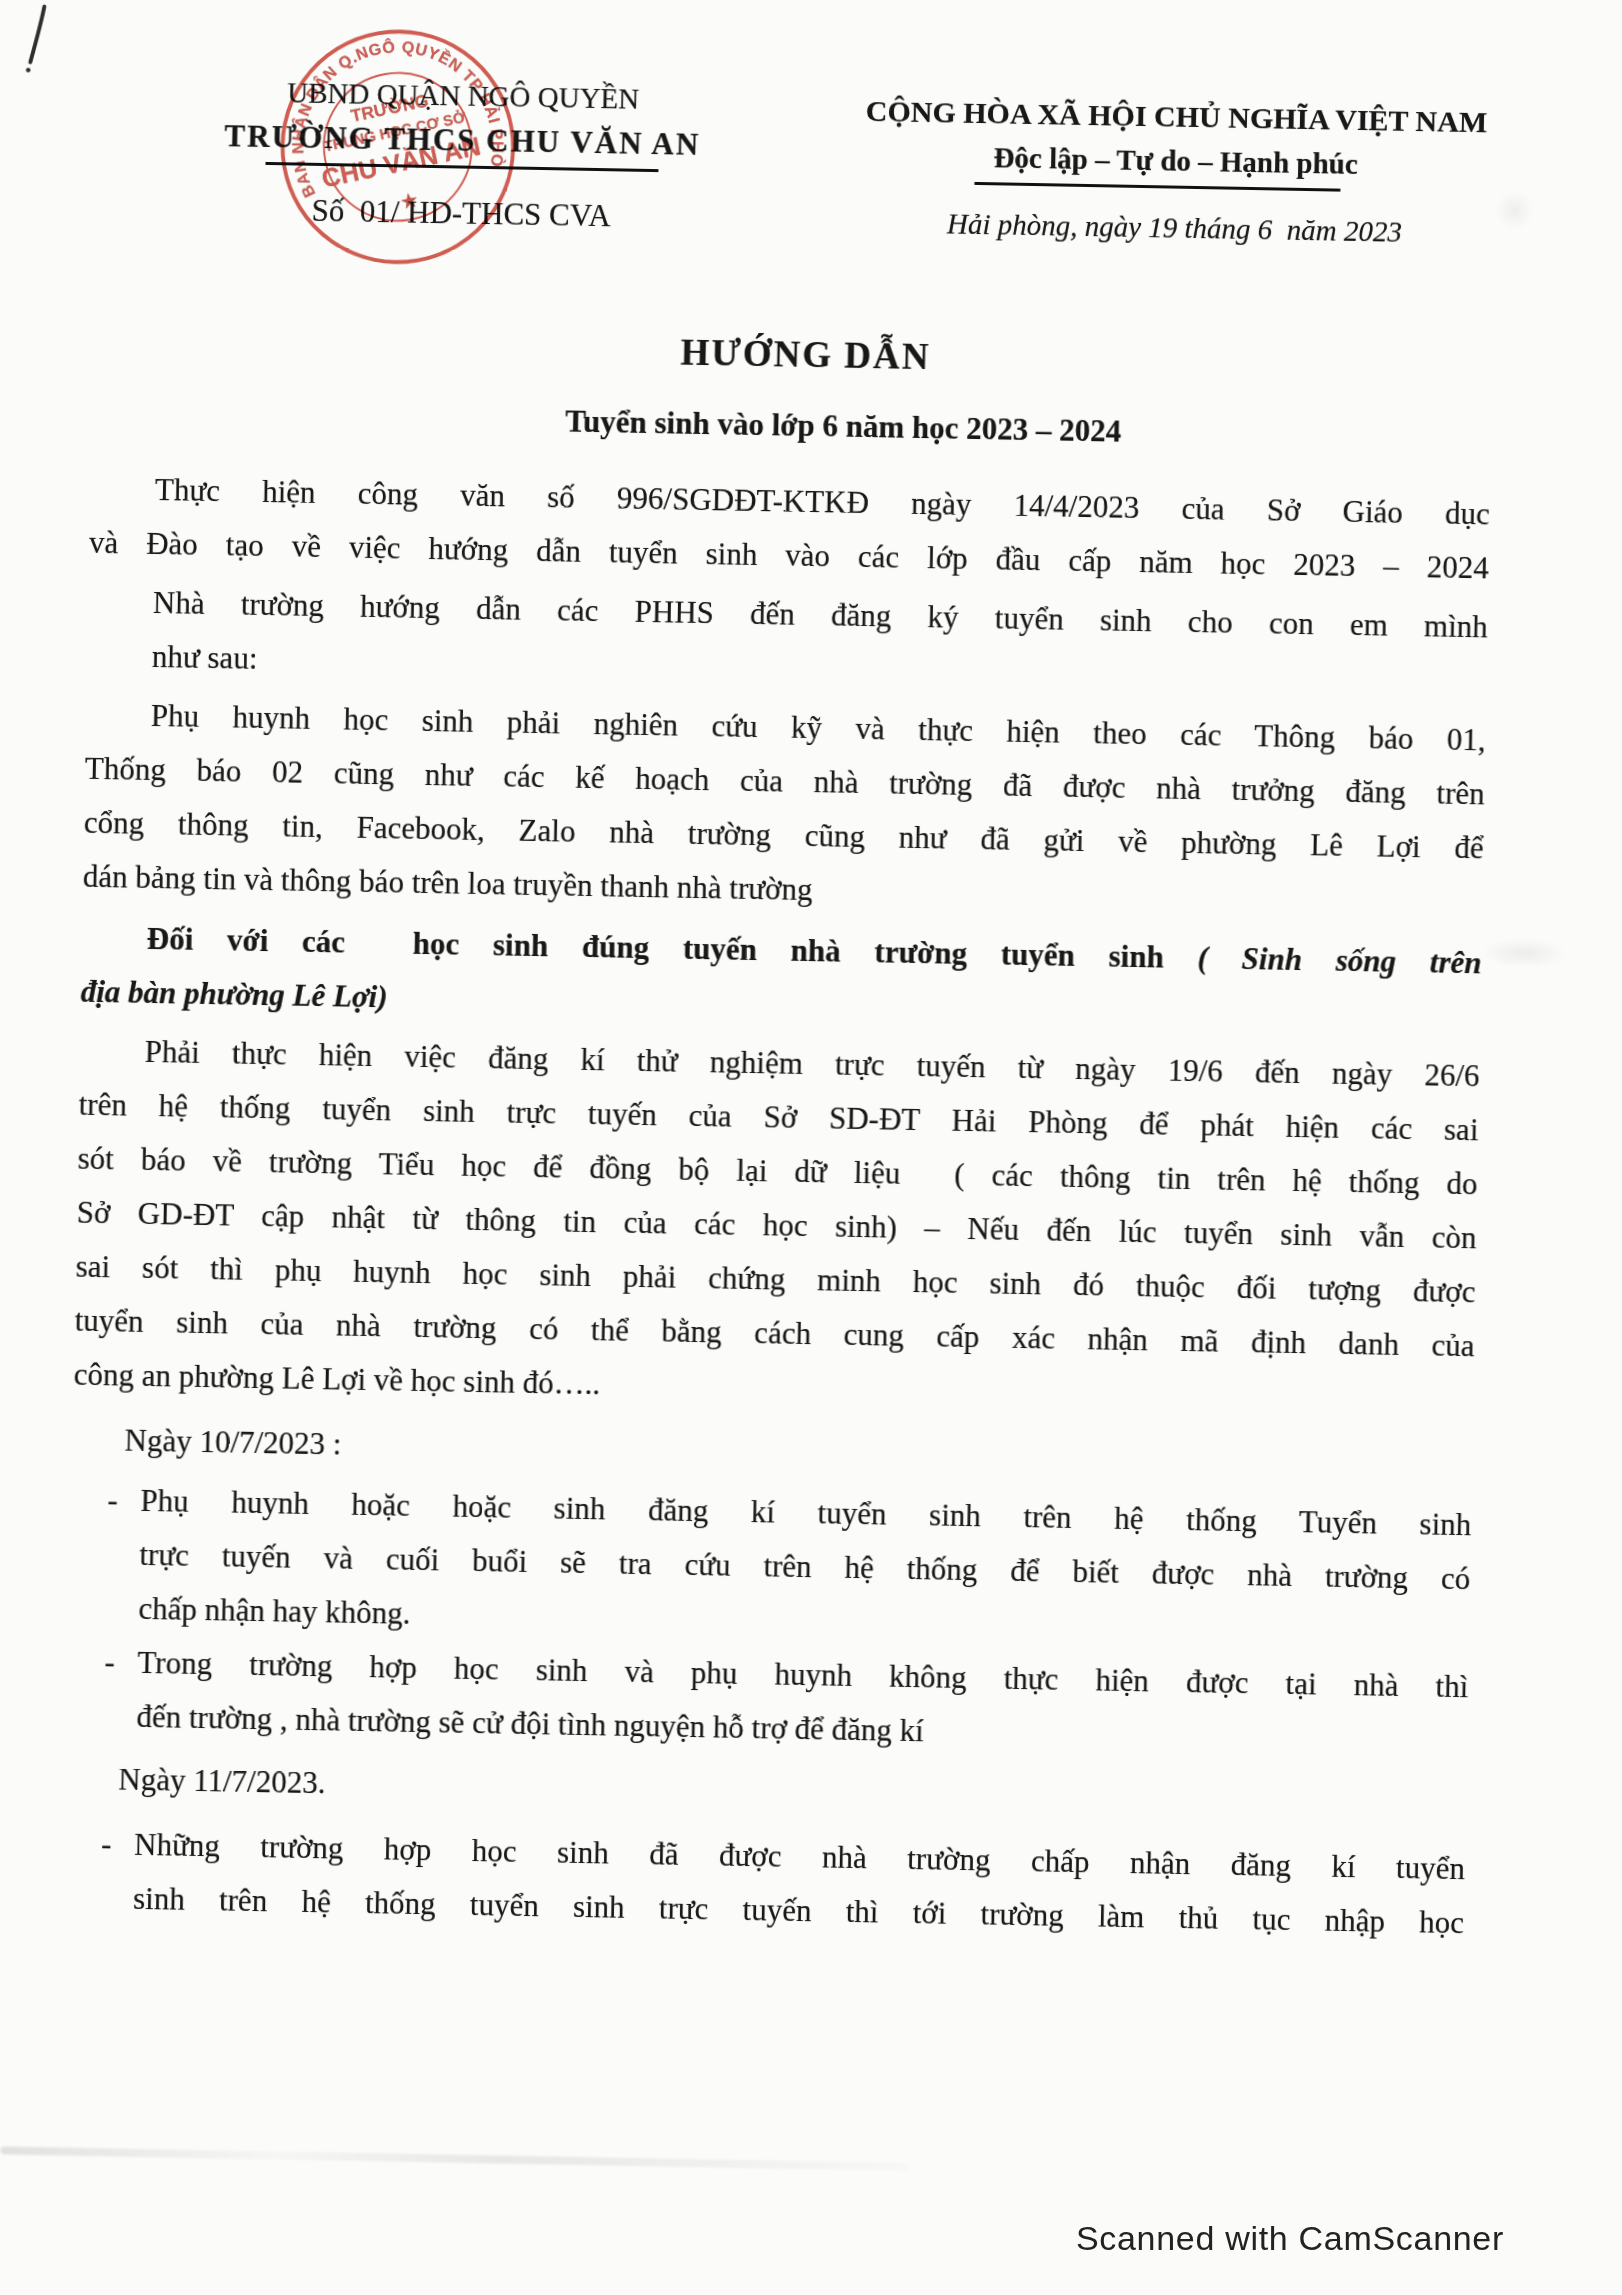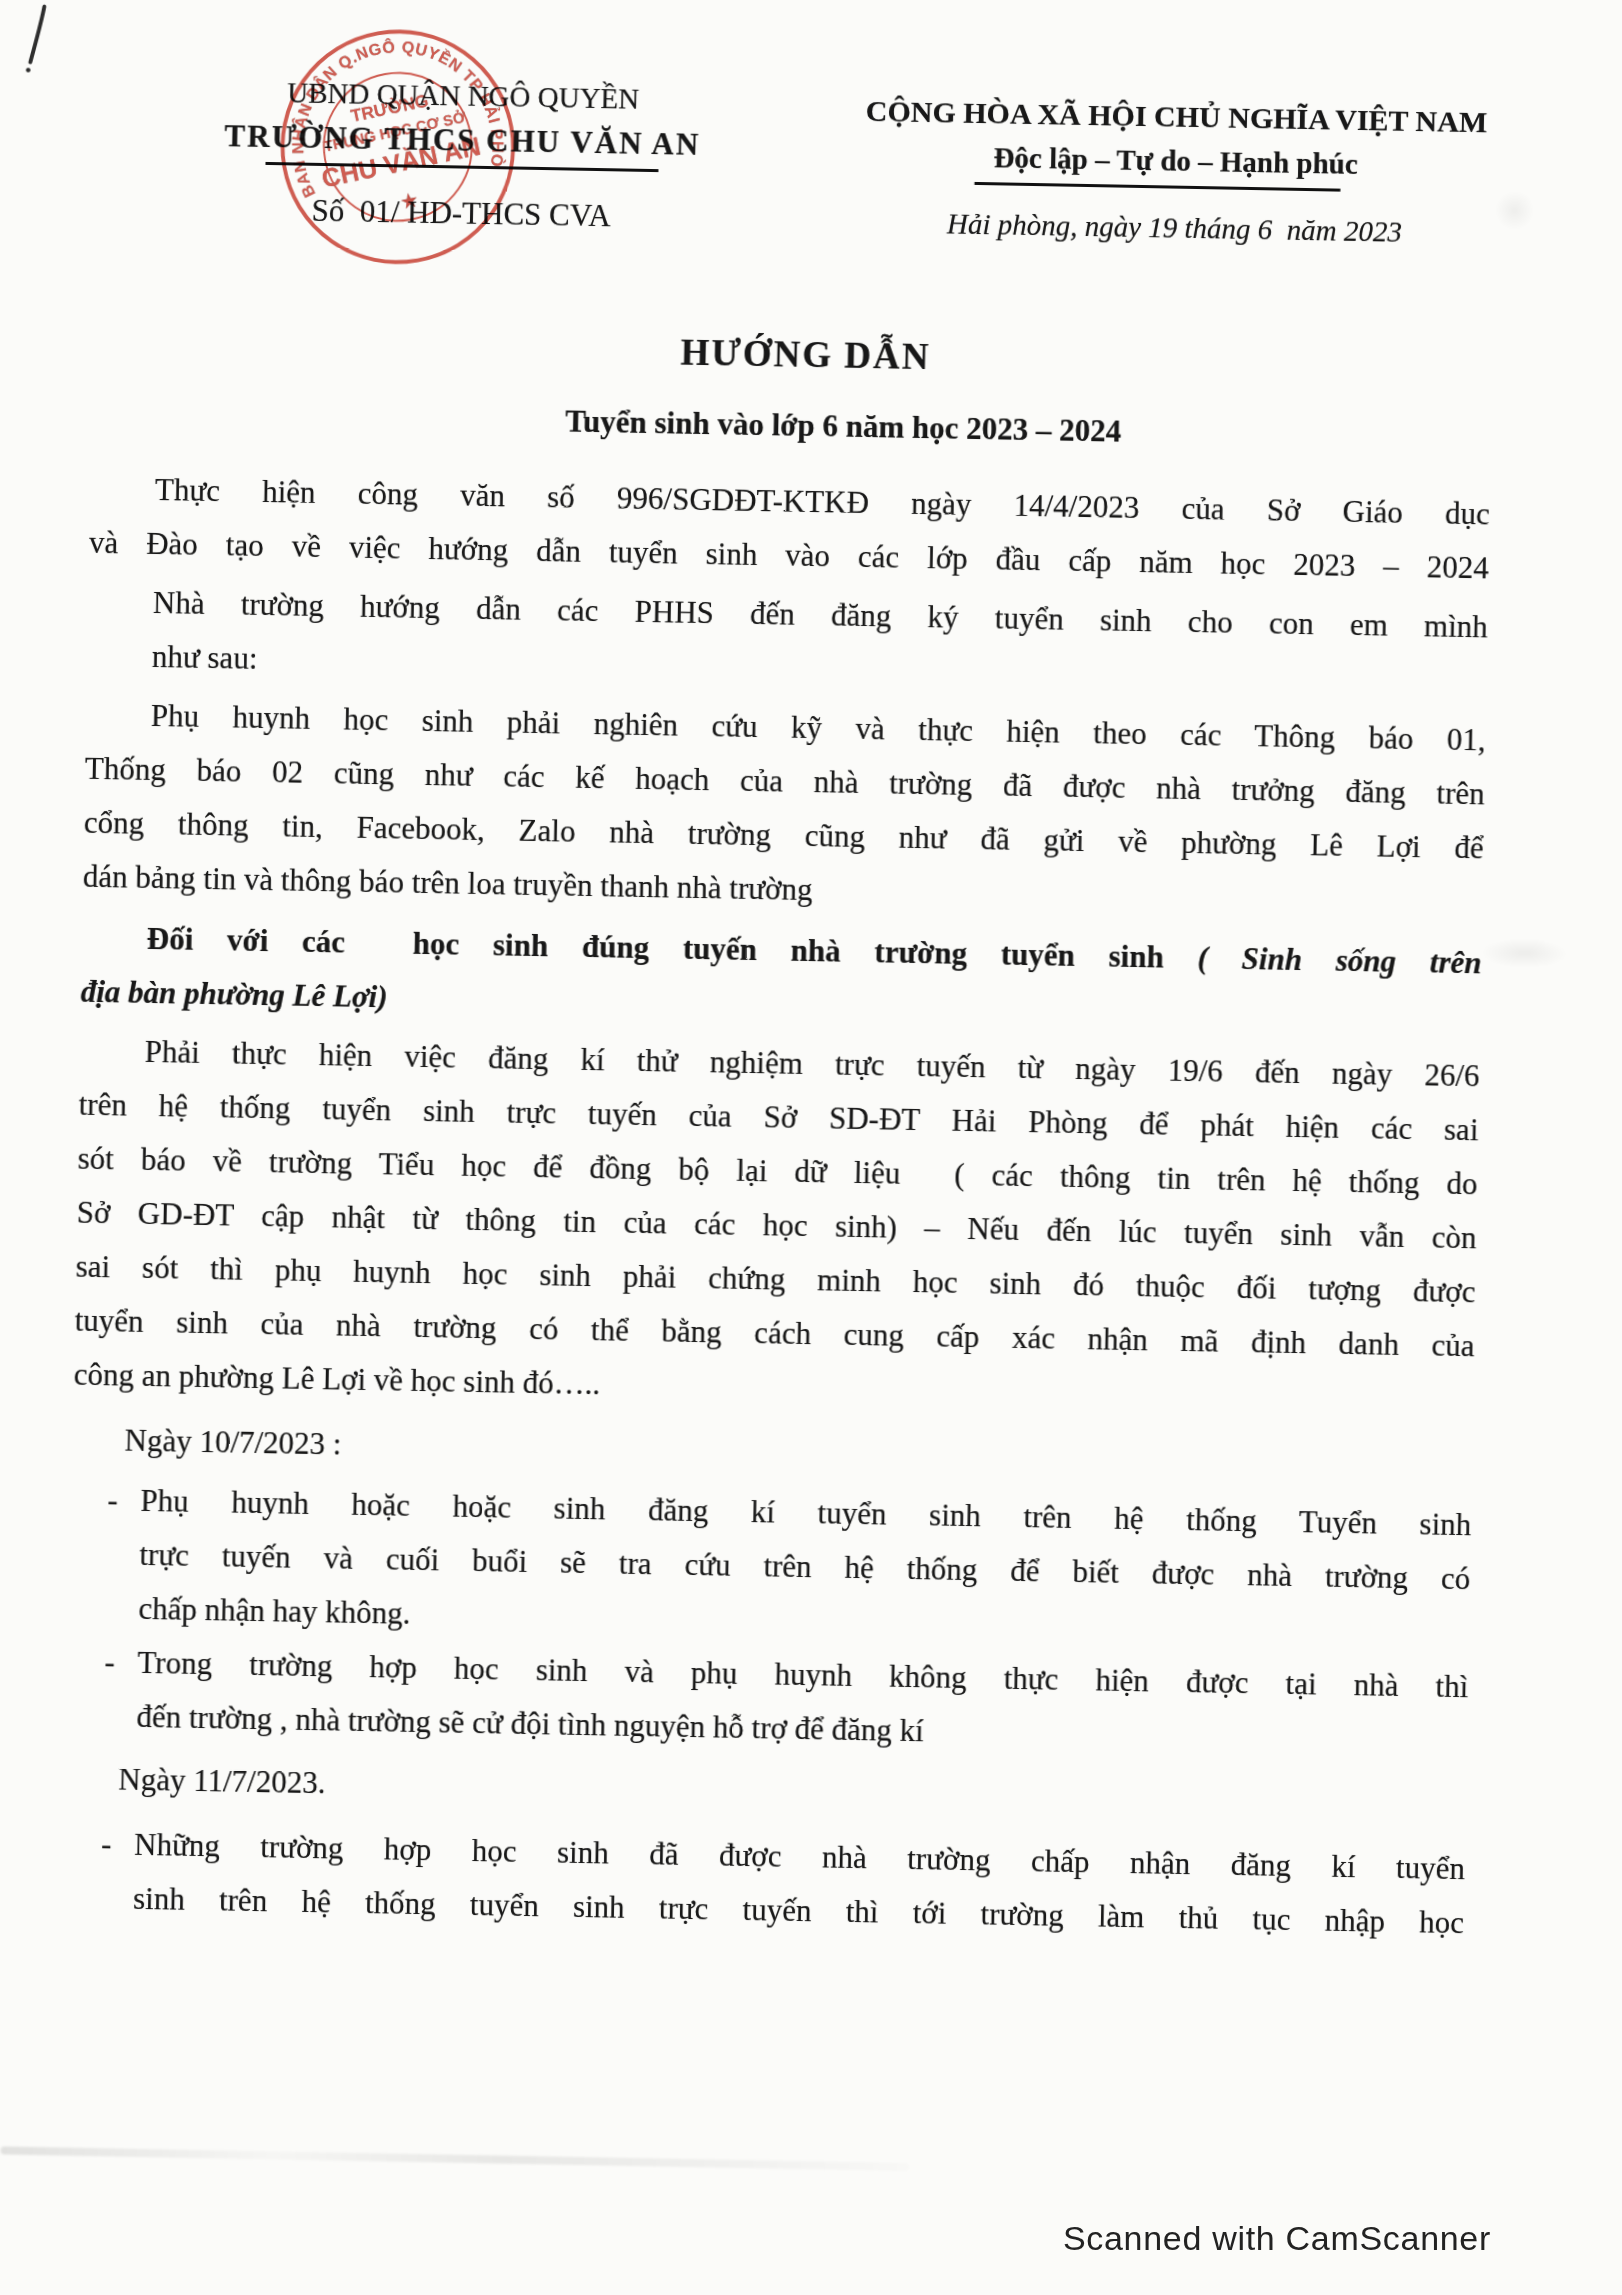--- a/index.html
+++ b/index.html
@@ -64,21 +64,21 @@
   
   .pen-mark{position:absolute;left:10.5px;top:1.3px;}
   .smudge-a{position:absolute;top:2147px;left:39px;width:909px;height:7.9px;border-radius:3.9px;
       background:linear-gradient(90deg,rgba(0,0,0,.10),rgba(0,0,0,.02) 30%,rgba(0,0,0,.08) 55%,rgba(0,0,0,.01));
       filter:blur(1.3px);}
   .smudge-b{position:absolute;top:911px;left:1498px;width:85px;height:30px;border-radius:50%;
       background:radial-gradient(closest-side,rgba(0,0,0,.06),rgba(0,0,0,0));filter:blur(1.3px);}
   .smudge-c{position:absolute;top:164px;left:1498px;width:39px;height:39px;border-radius:50%;
       background:radial-gradient(closest-side,rgba(0,0,0,.05),rgba(0,0,0,0));filter:blur(1.3px);}
   
-  .cam-footer{position:absolute;top:2219px;right:131px;
+  .cam-footer{position:absolute;top:2219px;right:118px;
       font-family:"Liberation Sans","DejaVu Sans",sans-serif;
       font-size:34px;color:#222;letter-spacing:0.7px;text-shadow:none;}
 </style>
 </head>
 <body>
 
 <div class="doc">
 
   <svg class="pen-mark" width="52" height="79" viewBox="0 0 80 120">
     <path d="M 50 8 C 46 32 38 62 30 94" fill="none" stroke="#2e2e2e" stroke-width="6" stroke-linecap="round"></path>

